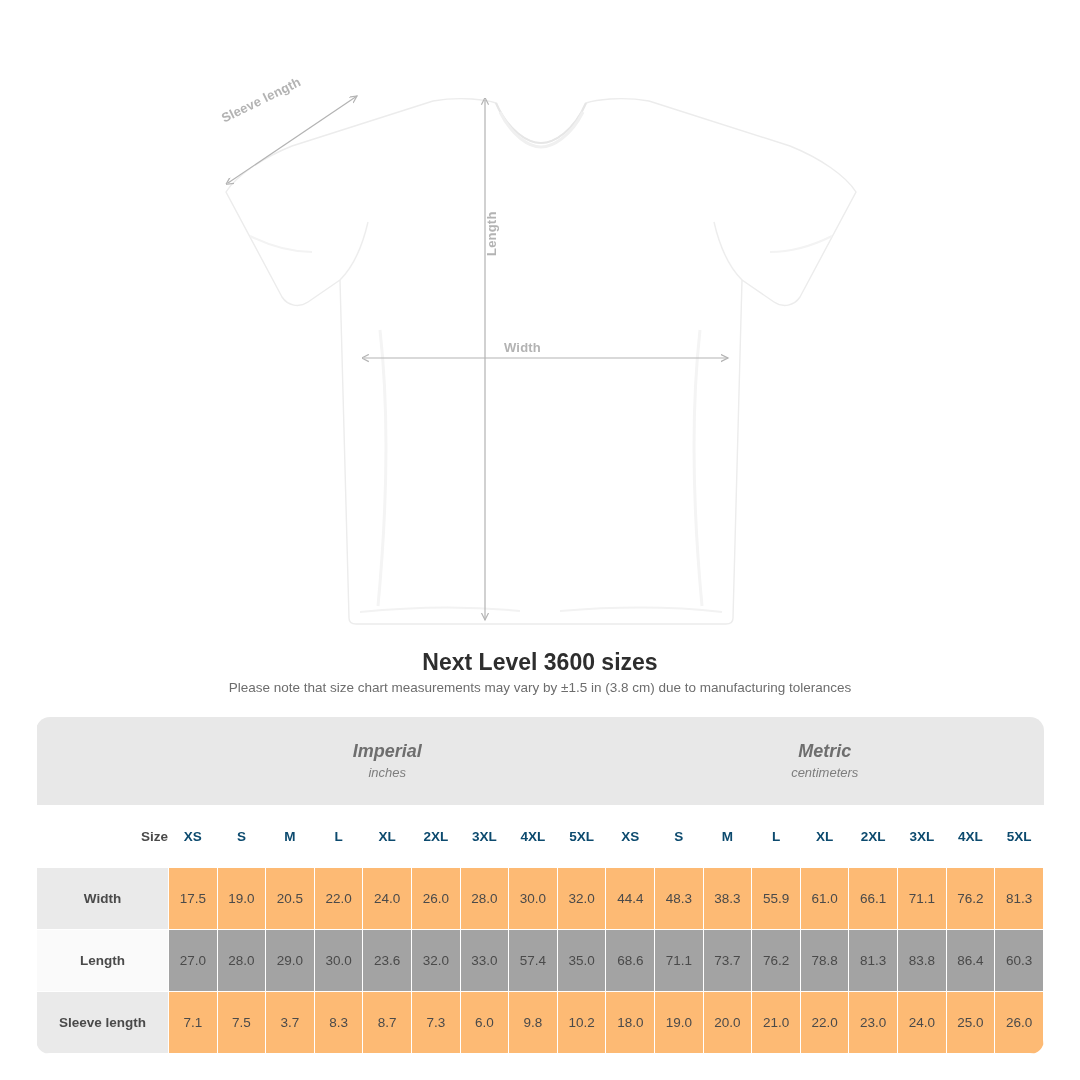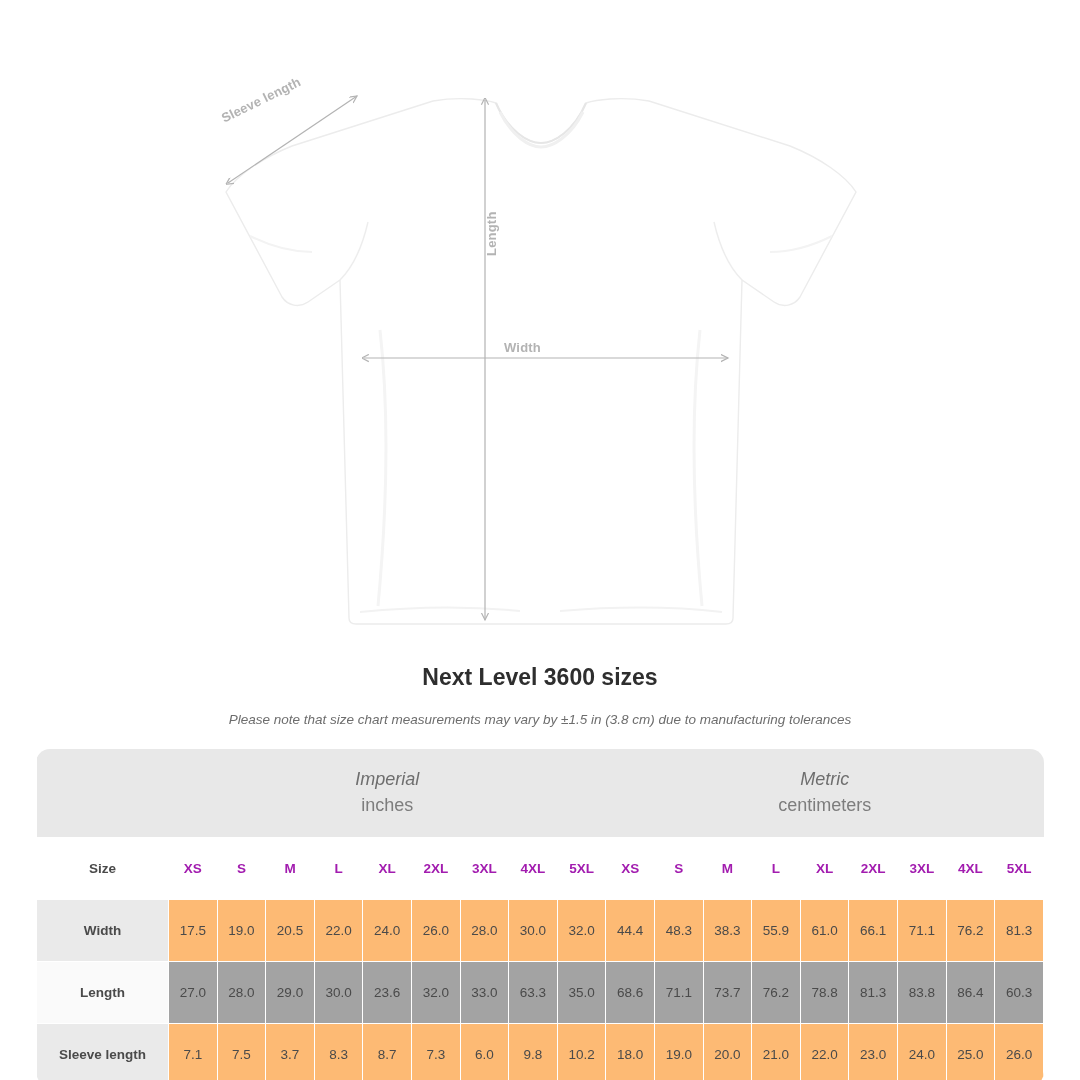--- a/index.html
+++ b/index.html
@@ -49,28 +49,27 @@
     left: 504px;
     top: 340px;
   }
 
   
   .title {
     text-align: center;
     font-size: 23px;
     font-weight: bold;
     color: #2e2e2e;
-    margin: 24px 0 0 0;
+    margin: 9px 0 0 0;
   }
   .subtitle {
     text-align: center;
     font-size: 13.5px;
-    font-style: italic;
     color: #6d6d6d;
-    margin: 21px 0 0 0;
+    margin: 4px 0 0 0;
   }
 
   
   .table-wrap {
     margin: 22px 36px 0 36px;
     border-radius: 14px;
     overflow: hidden;
   }
   table.size-table {
     border-collapse: collapse;
@@ -89,44 +88,46 @@
   }
   
   tr.system-row td {
     background: #e8e8e8;
     height: 88px;
     border: none;
   }
   .system-name {
     font-size: 18px;
     font-style: italic;
-    font-weight: normal;
+    font-weight: bold;
     color: #6e6e6e;
     line-height: 1.35;
   }
   .system-unit {
-    font-size: 18px;
+    font-size: 13px;
+    font-style: italic;
     color: #7d7d7d;
     line-height: 1.5;
   }
   tr.head-row td {
     background: #ffffff;
     font-weight: bold;
-    color: #a21caf;
+    color: #0c4a6e;
     font-size: 13.5px;
   }
   td.row-label {
     background: #eaeaea;
     font-weight: bold;
     color: #5e5e5e;
     font-size: 13.5px;
   }
   tr.head-row td.row-label {
     background: #ffffff;
     color: #4a4a4a;
+    text-align: right;
   }
   tr.alt td {
     background: #fdba74;
   }
   tr.alt td.row-label {
     background: #eaeaea;
   }
   tr.plain td {
     background: #a3a3a3;
   }
@@ -289,21 +290,21 @@
 
       <tr class="plain">
         <td class="row-label">Length</td>
         <td>27.0</td>
         <td>28.0</td>
         <td>29.0</td>
         <td>30.0</td>
         <td>23.6</td>
         <td>32.0</td>
         <td>33.0</td>
-        <td>63.3</td>
+        <td>57.4</td>
         <td>35.0</td>
         <td>68.6</td>
         <td>71.1</td>
         <td>73.7</td>
         <td>76.2</td>
         <td>78.8</td>
         <td>81.3</td>
         <td>83.8</td>
         <td>86.4</td>
         <td>60.3</td>

